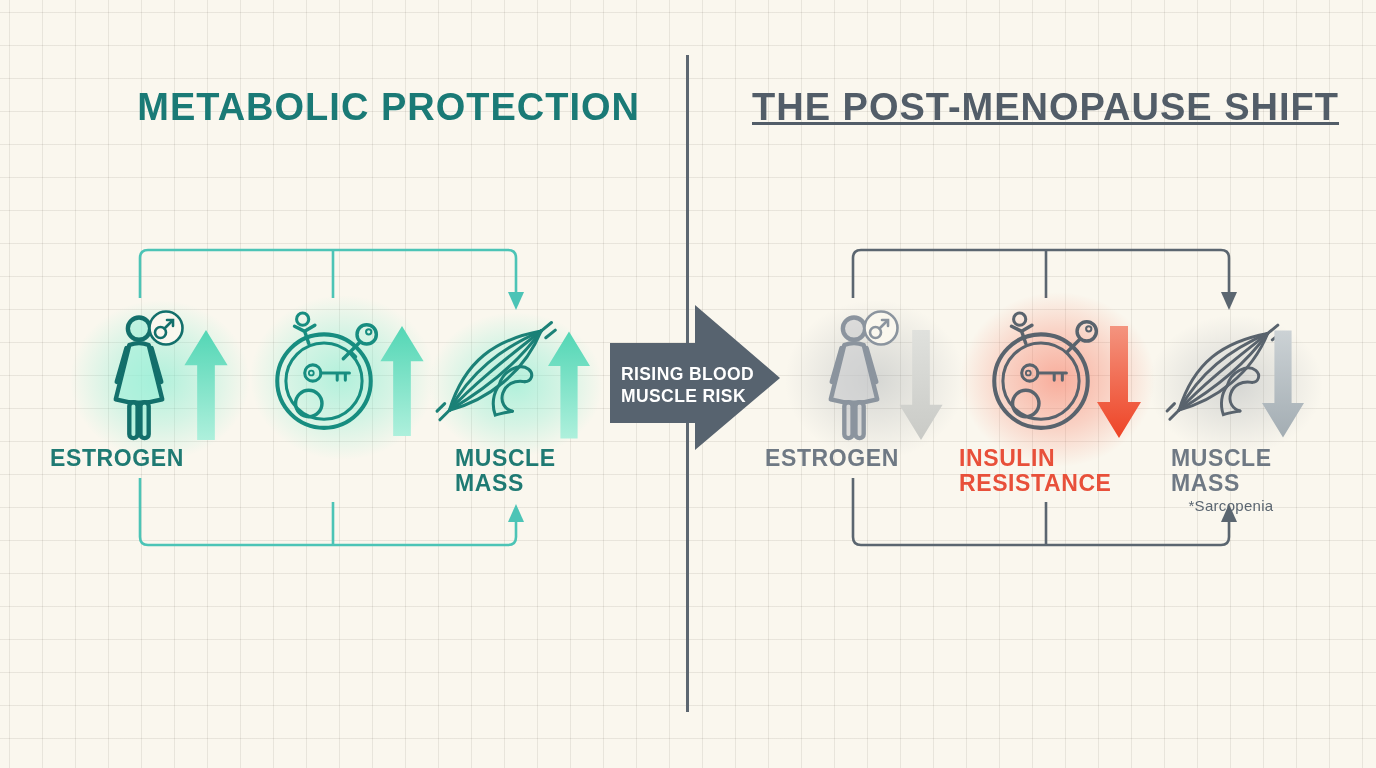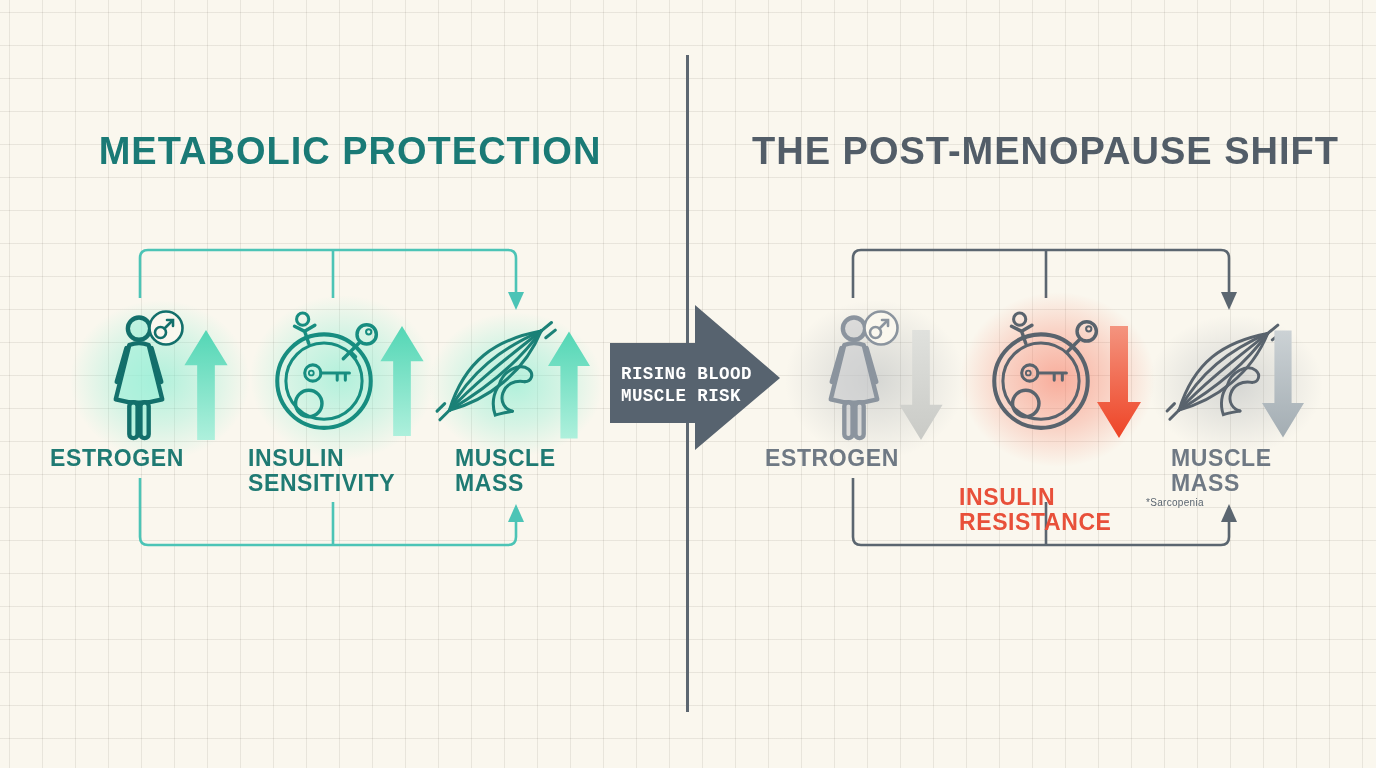--- a/index.html
+++ b/index.html
@@ -7,33 +7,33 @@
     position:relative;width:1376px;height:768px;overflow:hidden;
     background-color:#faf7ee;
     background-image:
       linear-gradient(to right, rgba(100,98,86,0.12) 1px, transparent 1px),
       linear-gradient(to bottom, rgba(100,98,86,0.12) 1px, transparent 1px);
     background-size:33px 33px;
     background-position:9px 12px;
     font-family:"Liberation Sans", sans-serif;
   }
   .abs{position:absolute;}
-  .title{font-weight:700;font-size:38px;letter-spacing:1px;text-align:center;white-space:nowrap;margin-top:44px;}
+  .title{font-weight:700;font-size:38px;letter-spacing:1px;text-align:right;white-space:nowrap;}
   .title-left{left:60px;top:86px;width:580px;color:#1a7a76;}
-  .title-right{left:752px;top:86px;width:570px;color:#525d68;}
+  .title-right{left:752px;top:86px;width:570px;color:#525d68;text-decoration:underline;}
   .divider{left:686px;top:55px;width:3px;height:657px;background:#5d6771;}
   .glow{border-radius:50%;}
   .glow-mint{background:radial-gradient(closest-side, rgba(118,235,204,0.55), rgba(118,235,204,0.28) 55%, rgba(118,235,204,0) 100%);}
   .glow-red{background:radial-gradient(closest-side, rgba(246,100,74,0.50), rgba(246,100,74,0.25) 55%, rgba(246,100,74,0) 100%);}
   .glow-gray{background:radial-gradient(closest-side, rgba(130,140,150,0.30), rgba(130,140,150,0.14) 55%, rgba(130,140,150,0) 100%);}
   .item-label{font-weight:700;font-size:23px;line-height:25px;letter-spacing:0.6px;}
   .lbl-teal{color:#1f7a73;}
   .lbl-gray{color:#6f7984;}
   .lbl-red{color:#e8503a;}
-  .note{font-size:10px;color:#5b6671;text-align:left;letter-spacing:0.3px;}
+  .note{font-size:15px;color:#5b6671;text-align:center;letter-spacing:0.3px;}
   .arrow-text{color:#ffffff;font-weight:700;font-size:17.5px;line-height:22px;letter-spacing:0.4px;}
   svg{display:block;overflow:visible;}
   .stroke-teal{stroke:#136f6b;}
   .stroke-cellteal{stroke:#178d80;}
   .stroke-muscleteal{stroke:#1b8177;}
   .stroke-grayfig{stroke:#8b949e;}
   .stroke-graydark{stroke:#59636d;}
 </style>
 </head>
 <body>
@@ -84,21 +84,21 @@
       <path d="M10,238 V297 Q10,305 18,305 H378 Q386,305 386,297 V280"></path>
       <path d="M203,262 V305"></path>
     </g>
     <polygon points="378,52 394,52 386,70" fill="#5b6670"></polygon>
     <polygon points="378,282 394,282 386,264" fill="#5b6670"></polygon>
   </svg>
 
   <svg class="abs" style="left:600px;top:302px;" width="182" height="152" viewBox="0 0 182 152">
     <polygon points="10,41 95,41 95,3 180,76 95,148 95,121 10,121" fill="#57636f"></polygon>
   </svg>
-  <div class="abs arrow-text" style="left:621px;top:363px;width:140px;font-family:Liberation Mono, monospace;">
+  <div class="abs arrow-text" style="left:621px;top:363px;width:140px;">
     <div>RISING BLOOD</div>
     <div>MUSCLE RISK</div>
   </div>
 
   <div class="abs glow glow-mint" style="left:70px;top:300px;width:180px;height:160px;"></div>
   <svg class="abs" style="left:100px;top:316px;" width="78" height="126" viewBox="0 0 80 130">
     <g class="stroke-teal" stroke-width="4.5" stroke-linecap="round" stroke-linejoin="round" fill="rgba(150,240,215,0.5)">
       <circle cx="40" cy="13" r="11.5"></circle>
       <path d="M30,30 Q40,26 50,30 L64,86 Q40,93 16,86 Z"></path>
       <line x1="27" y1="33" x2="17" y2="68" fill="none"></line>
@@ -136,21 +136,20 @@
       <circle cx="49" cy="62" r="8" stroke-width="3"></circle>
       <circle cx="47.5" cy="62" r="2.4" stroke-width="1.8"></circle>
       <path d="M57,62 H85 M73,62 V69 M81,62 V69" stroke-width="3"></path>
 
       <circle cx="45" cy="92" r="13" stroke-width="3.4"></circle>
     </g>
   </svg>
   <svg class="abs" style="left:380px;top:326px;" width="44" height="110" viewBox="0 0 44 112">
     <polygon points="22,0 44,36 31,36 31,112 13,112 13,36 0,36" fill="url(#mintGrad)"></polygon>
   </svg>
-  <div class="abs item-label lbl-teal" style="left:248px;top:446px;width:170px;">INSULIN SENSITIVITY</div>
 
   <div class="abs glow glow-mint" style="left:428px;top:312px;width:175px;height:145px;"></div>
   <svg class="abs" style="left:438px;top:322px;" width="124" height="104" viewBox="0 0 130 108">
     <g class="stroke-muscleteal" fill="none" stroke-width="3.2" stroke-linecap="round">
       <path d="M12,92 C28,40 60,18 108,9"></path>
       <path d="M12,92 C34,52 66,27 108,9"></path>
       <path d="M12,92 C40,62 74,36 108,9"></path>
       <path d="M12,92 C46,72 82,45 108,9"></path>
       <path d="M12,92 C52,81 90,53 108,9"></path>
       <path d="M12,92 L2,102 M7,85 L-1,93"></path>
@@ -202,21 +201,21 @@
       <path d="M98,29 L86,41 M91,36 L96,41" stroke-width="3.4"></path>
       <circle cx="49" cy="62" r="8" stroke-width="3"></circle>
       <circle cx="47.5" cy="62" r="2.4" stroke-width="1.8"></circle>
       <path d="M57,62 H85 M73,62 V69 M81,62 V69" stroke-width="3"></path>
       <circle cx="45" cy="92" r="13" stroke-width="3.4"></circle>
     </g>
   </svg>
   <svg class="abs" style="left:1096px;top:326px;" width="46" height="112" viewBox="0 0 44 112">
     <polygon points="22,112 44,76 31,76 31,0 13,0 13,76 0,76" fill="url(#redGrad)"></polygon>
   </svg>
-  <div class="abs item-label lbl-red" style="left:959px;top:446px;width:170px;margin-top:39px;">INSULIN RESISTANCE</div>
+  <div class="abs item-label lbl-red" style="left:959px;top:446px;width:170px;">INSULIN RESISTANCE</div>
 
   <div class="abs glow glow-gray" style="left:1148px;top:315px;width:175px;height:140px;"></div>
   <svg class="abs" style="left:1168px;top:325px;" width="120" height="100" viewBox="0 0 130 108">
     <g class="stroke-graydark" fill="none" stroke-width="3.2" stroke-linecap="round">
       <path d="M12,92 C28,40 60,18 108,9"></path>
       <path d="M12,92 C34,52 66,27 108,9"></path>
       <path d="M12,92 C40,62 74,36 108,9"></path>
       <path d="M12,92 C46,72 82,45 108,9"></path>
       <path d="M12,92 C52,81 90,53 108,9"></path>
       <path d="M12,92 L2,102 M7,85 L-1,93"></path>

